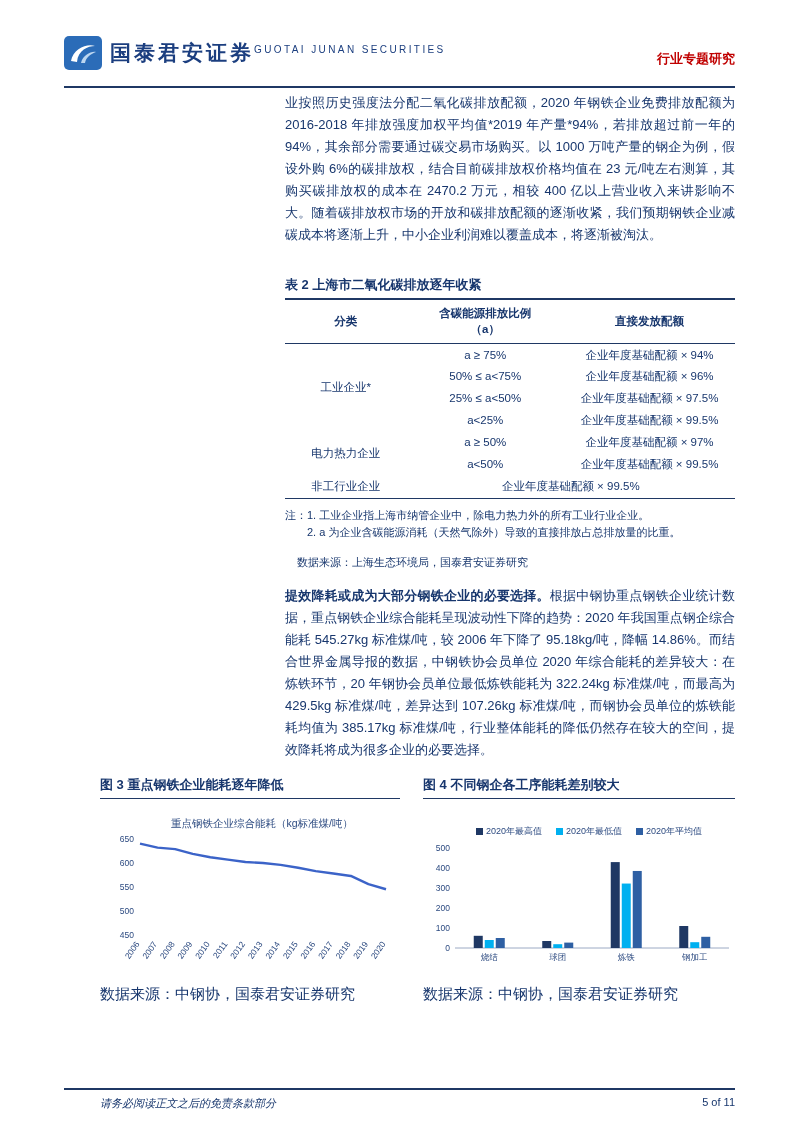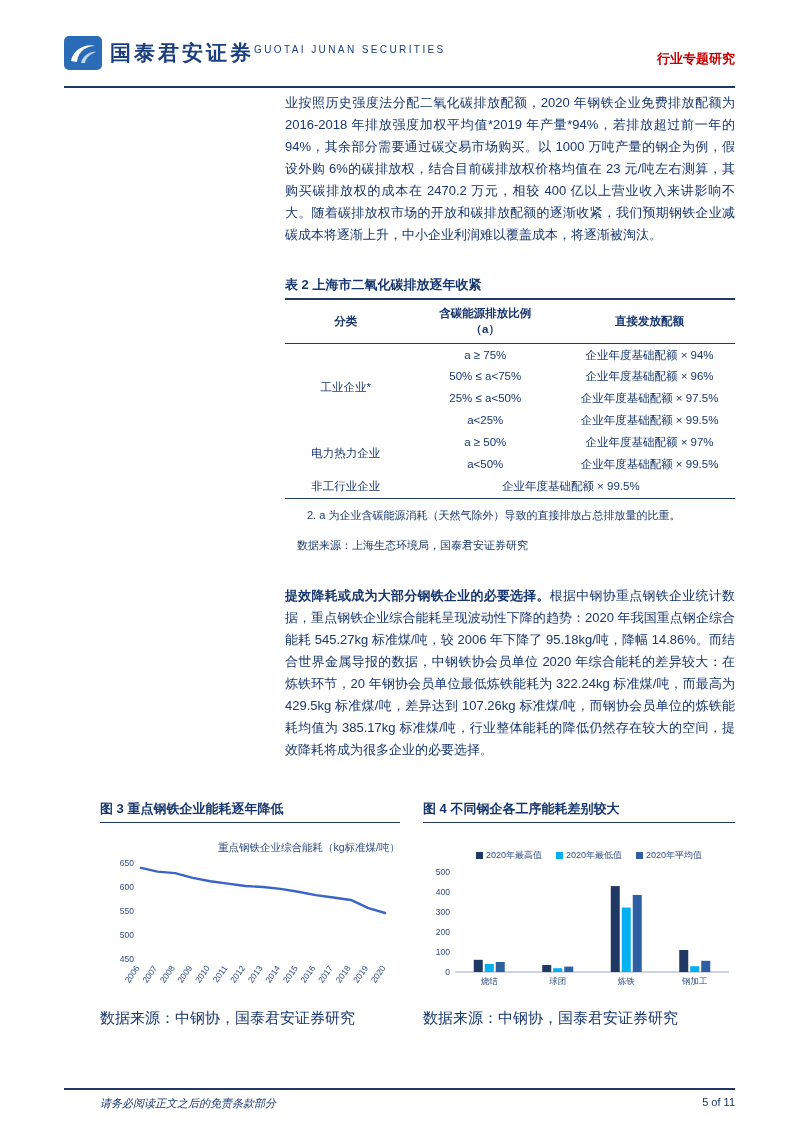--- a/index.html
+++ b/index.html
@@ -30,27 +30,27 @@
   table.em-table th{font-weight:bold; text-align:center; padding:6px 2px; border-bottom:1.2px solid #1f3864; line-height:1.35;}
   table.em-table td{text-align:center; padding:3.5px 2px; line-height:1.3;}
   table.em-table{border-bottom:1.5px solid #1f3864;}
   .col-cat{width:27%;} .col-ratio{width:35%;} .col-quota{width:38%;}
   .tbl-notes{font-size:11px; line-height:17px; margin-top:8px; color:#17366d;}
   .tbl-notes .n2{padding-left:22px;}
   .src-line{font-size:11px; color:#17366d; margin-top:14px; padding-left:12px;}
   
   #para2{top:585px;}
   
-  .figures{position:absolute; left:100px; right:58px; top:800px; display:flex; justify-content:space-between;}
+  .figures{position:absolute; left:100px; right:58px; top:776px; display:flex; justify-content:space-between;}
   .fig-col{display:flex; flex-direction:column;}
   .fig-col.f3{width:300px;}
   .fig-col.f4{width:312px;}
   .fig-caption{font-size:13px; font-weight:bold; color:#17366d; padding-bottom:4px; border-bottom:1px solid #1f3864;}
   .chart-box{margin-top:14px; height:162px;}
-  .line-title{font-size:10.5px; color:#2c4a80; text-align:right; margin:4px 0 2px 24px;}
+  .line-title{font-size:10.5px; color:#2c4a80; text-align:center; margin:4px 0 2px 24px;}
   .ctick{font-size:8.5px; fill:#2c4a80; font-family:"Liberation Sans",sans-serif;}
   .legend-row{display:flex; justify-content:center; gap:14px; font-size:9px; color:#2c4a80; margin:12px 0 4px 20px;}
   .leg-item{display:inline-flex; align-items:center; gap:3px;}
   .leg-sw{display:inline-block; width:7px; height:7px;}
   .fig-src{font-size:15px; color:#17366d; margin-top:10px;}
   
   #closing{top:1020px;}
   
   .footer-rule{position:absolute; left:64px; right:58px; top:1088px; height:1.5px; background:#1f3864;}
   .footer{position:absolute; left:100px; right:58px; top:1096px; display:flex; justify-content:space-between; font-size:11px; color:#17366d;}
@@ -119,20 +119,21 @@
           <td>a&lt;50%</td>
           <td>企业年度基础配额 × 99.5%</td>
         </tr>
         <tr>
           <td>非工行业企业</td>
           <td colspan="2">企业年度基础配额 × 99.5%</td>
         </tr>
       </tbody>
     </table>
     <div class="tbl-notes">
+      <div>注：1. 工业企业指上海市纳管企业中，除电力热力外的所有工业行业企业。</div>
       <div class="n2">2. a 为企业含碳能源消耗（天然气除外）导致的直接排放占总排放量的比重。</div>
     </div>
     <div class="src-line">数据来源：上海生态环境局，国泰君安证券研究</div>
   </div>
 
   <div class="content-col para" id="para2" style="position:absolute;">
     <b>提效降耗或成为大部分钢铁企业的必要选择。</b><span>根据中钢协重点钢铁企业统计数据，重点钢铁企业综合能耗呈现波动性下降的趋势：2020 年我国重点钢企综合能耗 545.27kg 标准煤/吨，较 2006 年下降了 95.18kg/吨，降幅 14.86%。而结合世界金属导报的数据，中钢铁协会员单位 2020 年综合能耗的差异较大：在炼铁环节，20 年钢协会员单位最低炼铁能耗为 322.24kg 标准煤/吨，而最高为 429.5kg 标准煤/吨，差异达到 107.26kg 标准煤/吨，而钢协会员单位的炼铁能耗均值为 385.17kg 标准煤/吨，行业整体能耗的降低仍然存在较大的空间，提效降耗将成为很多企业的必要选择。</span>
   </div>
 
   <div class="figures">

